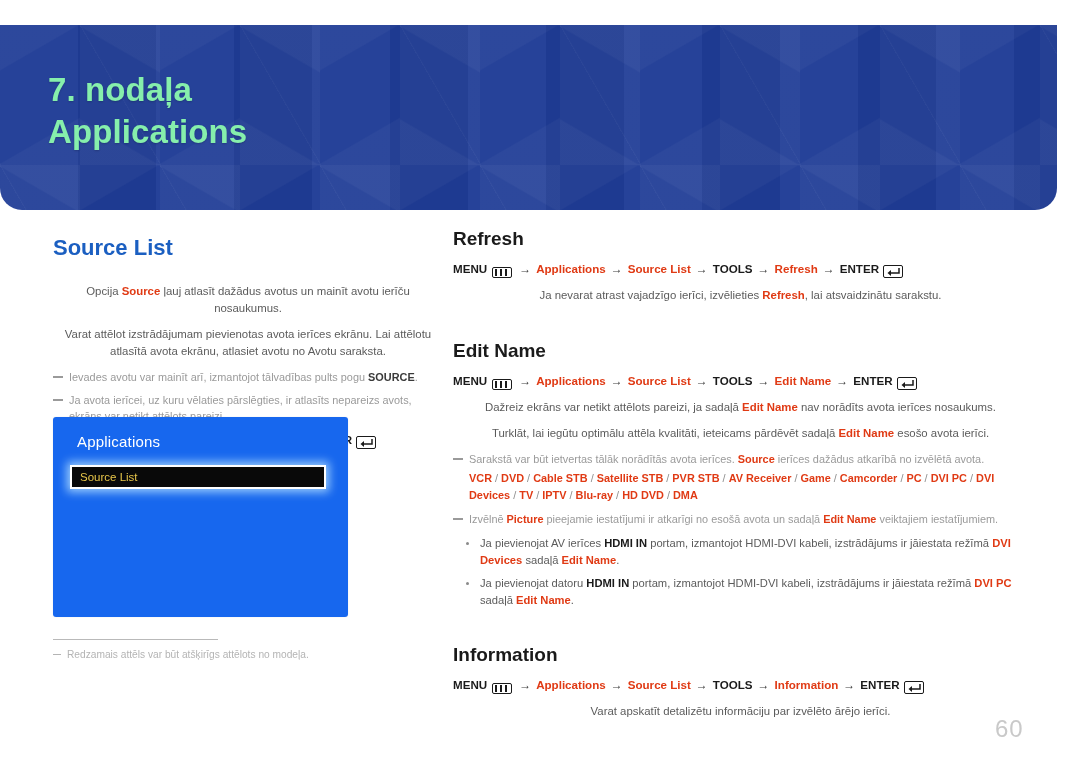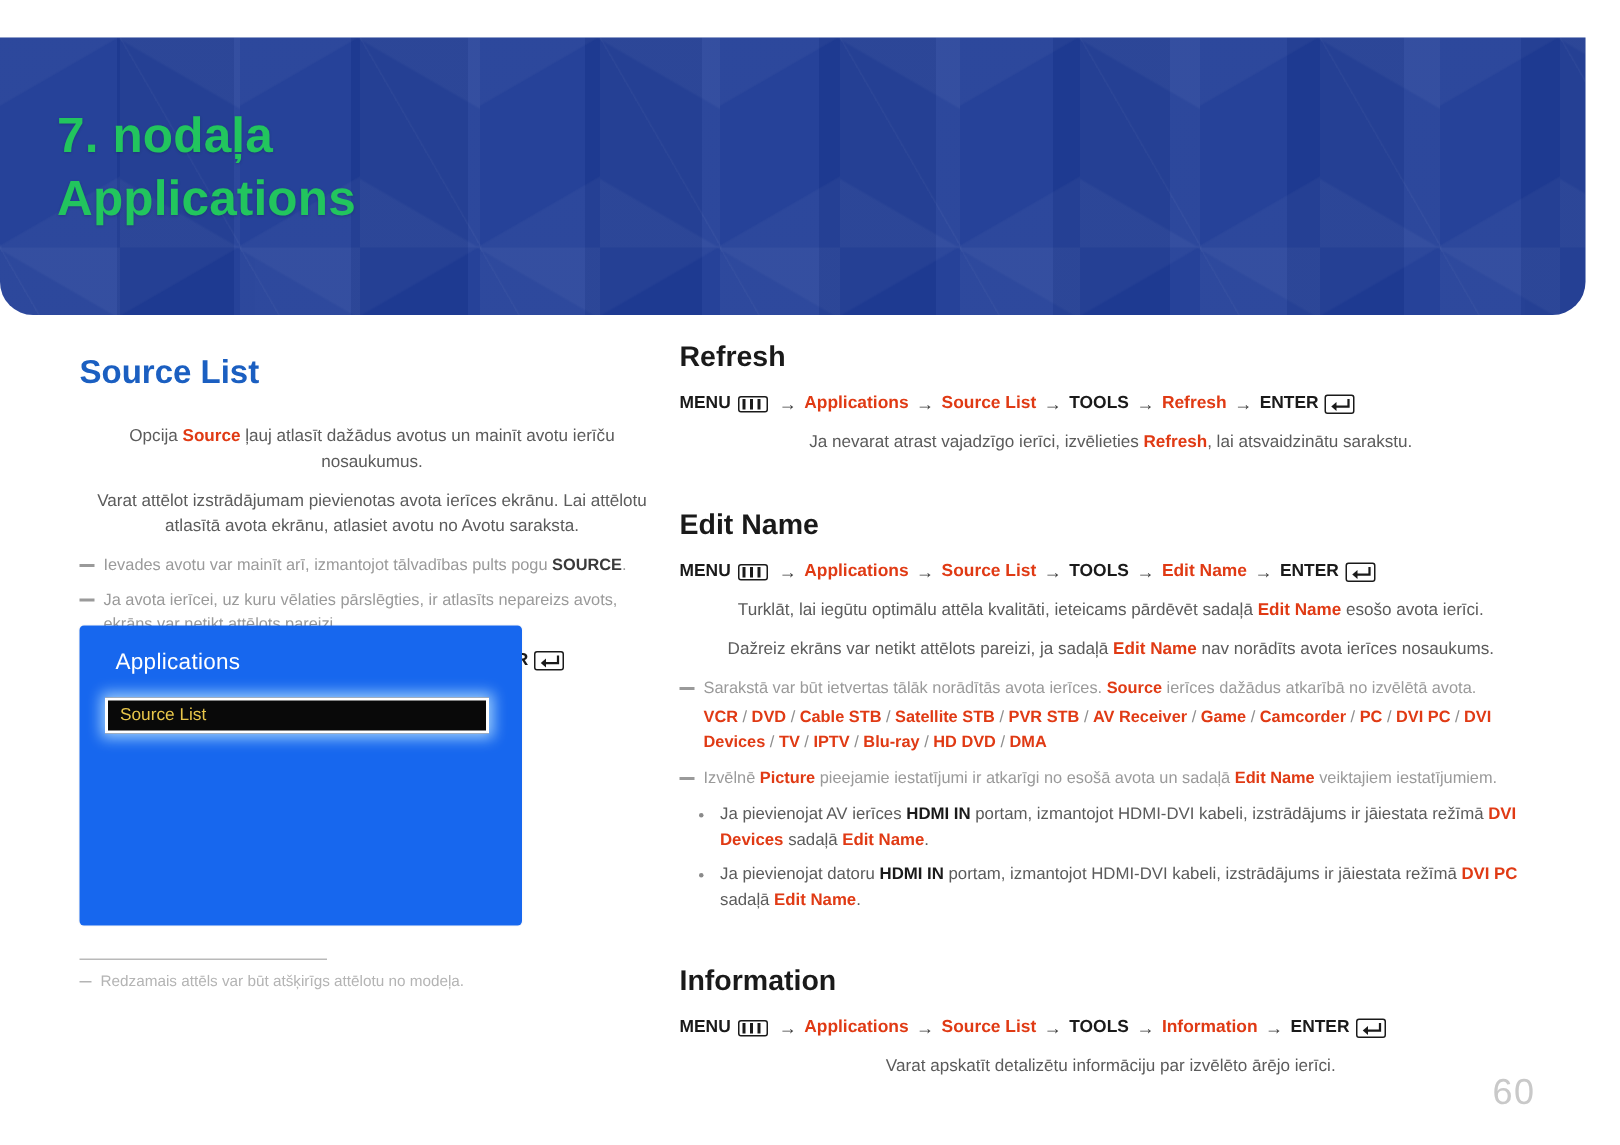--- a/index.html
+++ b/index.html
@@ -32,22 +32,22 @@
     background-position:0 0, 0 0, 80px 140px, 80px 140px, 0 0, 80px 140px;
     opacity:.9;
   }
   .banner .cube-overlay{
     position:absolute;inset:0;
     background:
       repeating-linear-gradient(90deg, rgba(255,255,255,.030) 0 78px, rgba(0,0,0,.035) 78px 156px);
     mix-blend-mode:normal;
   }
   .banner-title{
-    position:absolute;left:38px;top:44px;
-    color:#22c55e;
+    position:absolute;left:48px;top:44px;
+    color:#86efac;
     font-size:33px;line-height:42px;font-weight:bold;
     letter-spacing:.1px;
     text-shadow:0 1px 2px rgba(0,0,0,.18);
   }
   .banner-title .l1{display:block;}
   .banner-title .l2{display:block;}
 
   
   .content{position:absolute;left:0;top:210px;width:1080px;}
 
@@ -88,21 +88,21 @@
     position:relative;padding-left:27px;
     color:#5b5b5b;font-size:11.2px;line-height:16.5px;margin:0 0 7px 0;
   }
   .bullet:before{
     content:"";position:absolute;left:13px;top:7px;width:3px;height:3px;border-radius:50%;background:#8a8a8a;
   }
 
   
   .path{
     font-size:11.6px;color:#1a1a1a;font-weight:bold;margin:0 0 9px 0;line-height:18px;
-    display:flex;align-items:center;flex-wrap:wrap;gap:0;
+    display:flex;align-items:flex-end;flex-wrap:wrap;gap:0;
   }
   .path .word{white-space:pre;}
   .path .red{color:#e03a14;}
   .path .arrow{color:#3a3a3a;font-weight:normal;padding:0 5px;font-size:12px;}
   .menu-ico{
     display:inline-block;width:20px;height:11px;
     border:1.6px solid #1a1a1a;border-radius:2px;
     margin:0 2px 0 5px;position:relative;vertical-align:-1px;
     box-sizing:border-box;
   }
@@ -206,21 +206,21 @@
 
     <div class="tvshot">
       <div class="tv-title">Applications</div>
       <div class="tv-row">
         <span>Source List</span>
       </div>
     </div>
 
     <div class="shot-note">
       <div class="rule"></div>
-      <div class="txt">Redzamais attēls var būt atšķirīgs attēlotu no modeļa.</div>
+      <div class="txt">Redzamais attēls var būt atšķirīgs attēlots no modeļa.</div>
     </div>
 
   </div>
 
   <div class="col-right">
 
     <h3 class="sec-dark">Refresh</h3>
 
     <div class="path">
       <span class="word">MENU</span>
@@ -272,25 +272,25 @@
       <span class="word">ENTER</span>
       <span class="enter-ico">
         <svg width="15" height="10" viewBox="0 0 15 10">
             <path d="M13 1 L13 6 L3 6" stroke="#1a1a1a" stroke-width="1.5" fill="none"></path>
             <path d="M5 3 L1.5 6 L5 9 Z" fill="#1a1a1a"></path>
           </svg>
       </span>
     </div>
 
     <p class="body">
+      <span>Dažreiz ekrāns var netikt attēlots pareizi, ja sadaļā </span><b class="red">Edit Name</b><span> nav norādīts avota ierīces nosaukums.</span>
+    </p>
+
+    <p class="body">
       <span>Turklāt, lai iegūtu optimālu attēla kvalitāti, ieteicams pārdēvēt sadaļā </span><b class="red">Edit Name</b><span> esošo avota ierīci.</span>
-    </p>
-
-    <p class="body">
-      <span>Dažreiz ekrāns var netikt attēlots pareizi, ja sadaļā </span><b class="red">Edit Name</b><span> nav norādīts avota ierīces nosaukums.</span>
     </p>
 
     <div class="note">
       <span>Sarakstā var būt ietvertas tālāk norādītās avota ierīces. </span><b class="red">Source</b><span> ierīces dažādus atkarībā no izvēlētā avota.</span>
       <div style="margin-top:3px;line-height:17px;">
         <span id="device-list-slot"><b class="red">VCR</b><span class="sep"> / </span><b class="red">DVD</b><span class="sep"> / </span><b class="red">Cable STB</b><span class="sep"> / </span><b class="red">Satellite STB</b><span class="sep"> / </span><b class="red">PVR STB</b><span class="sep"> / </span><b class="red">AV Receiver</b><span class="sep"> / </span><b class="red">Game</b><span class="sep"> / </span><b class="red">Camcorder</b><span class="sep"> / </span><b class="red">PC</b><span class="sep"> / </span><b class="red">DVI PC</b><span class="sep"> / </span><b class="red">DVI Devices</b><span class="sep"> / </span><b class="red">TV</b><span class="sep"> / </span><b class="red">IPTV</b><span class="sep"> / </span><b class="red">Blu-ray</b><span class="sep"> / </span><b class="red">HD DVD</b><span class="sep"> / </span><b class="red">DMA</b></span>
       </div>
     </div>
 
     <div class="note">

